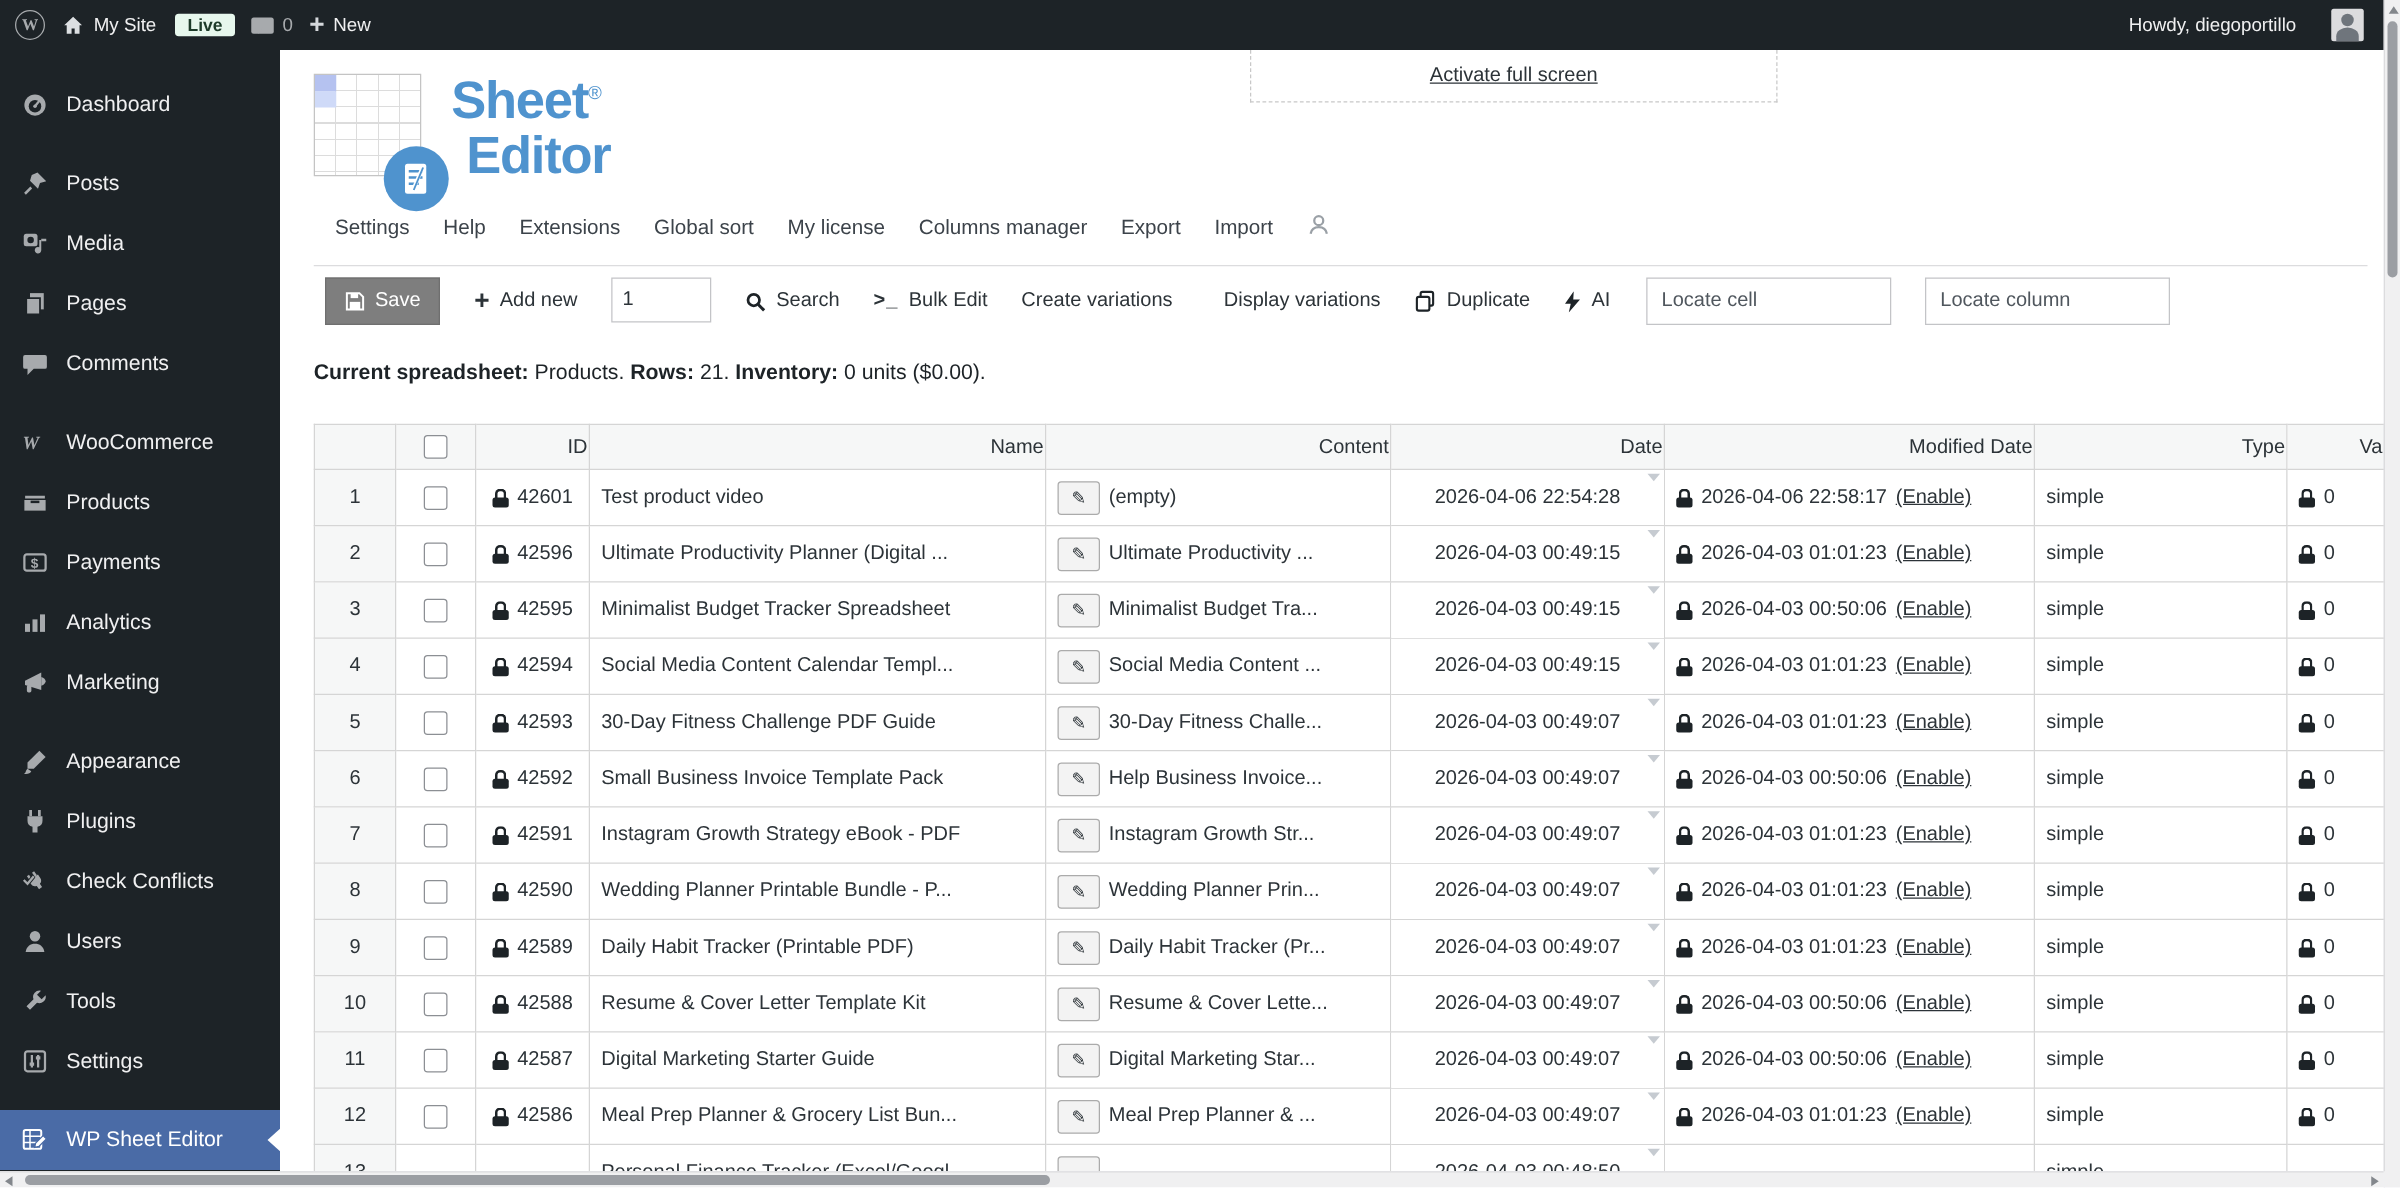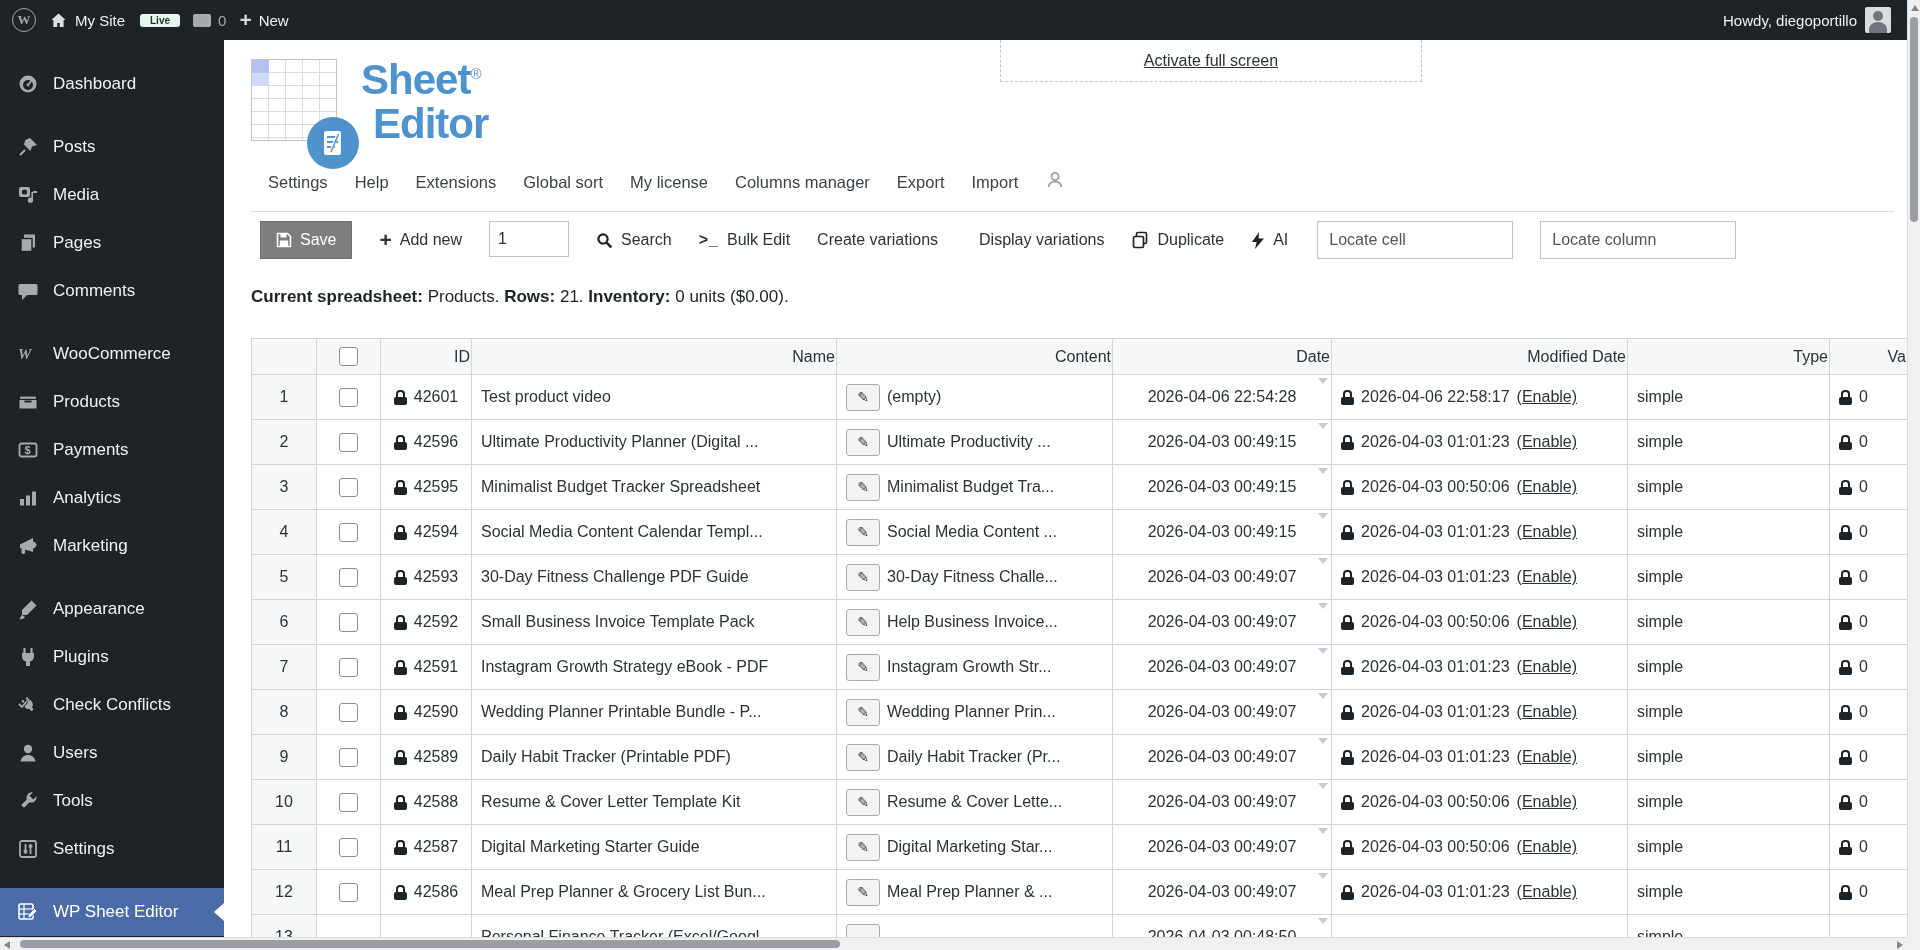--- a/index.html
+++ b/index.html
@@ -7,27 +7,27 @@
        font-family:"Liberation Sans",sans-serif;background:#fff;color:#2c3338}
   
   .adminbar{position:absolute;left:0;top:0;width:1907px;height:40px;background:var(--adminbar-bg);
             display:flex;align-items:center;color:#f0f0f1;font-size:15px;z-index:40}
   .ab-left{display:flex;align-items:center;gap:13px;padding-left:12px;flex:1}
   .ab-item{display:flex;align-items:center;gap:7px;cursor:pointer}
   .wp-ring{width:22px;height:22px;border-radius:50%;border:1.6px solid #a7aaad;display:flex;
            align-items:center;justify-content:center;font-family:"Liberation Serif",serif;
            font-size:13px;color:#a7aaad;font-weight:bold}
   .live{background:var(--live-bg);color:var(--live-text);border-radius:3px;padding:1px 10px;
-        font-size:10px;font-weight:bold;margin-left:2px}
+        font-size:14px;font-weight:bold;margin-left:2px}
   .bubble{position:relative;width:18px;height:13px;background:#a7aaad;border-radius:2px;display:inline-block}
   .bubble::after{content:'';position:absolute;left:3px;bottom:-5px;border:5px solid transparent;
                  border-top-color:#a7aaad;border-left-width:3px;border-right-width:3px}
   .count0{color:#a7aaad}
   .plus{font-size:21px;font-weight:bold;color:#d5d8dc;line-height:14px}
-  .ab-right{display:flex;align-items:center;gap:8px;padding-right:16px}
+  .ab-right{display:flex;align-items:center;gap:28px;padding-right:16px}
   .avatar{width:26px;height:26px;background:#dcdcde;border-radius:2px;position:relative;overflow:hidden}
   .avatar::before{content:'';position:absolute;top:4px;left:8px;width:10px;height:10px;border-radius:50%;background:#6f757c}
   .avatar::after{content:'';position:absolute;top:15px;left:4px;width:18px;height:14px;border-radius:50% 50% 0 0;background:#6f757c}
   
   .sidebar{position:absolute;left:0;top:40px;width:224px;height:897px;background:var(--sidebar-bg);
            padding-top:20px;box-sizing:border-box;z-index:30}
   .sb-item{position:relative;display:flex;align-items:center;gap:13px;height:48px;padding-left:16px;
            color:#f0f0f1;font-size:17px;cursor:pointer}
   .sb-item.gap{margin-top:15px}
   .sicon{width:24px;height:24px;display:flex;align-items:center;justify-content:center;flex:none}

